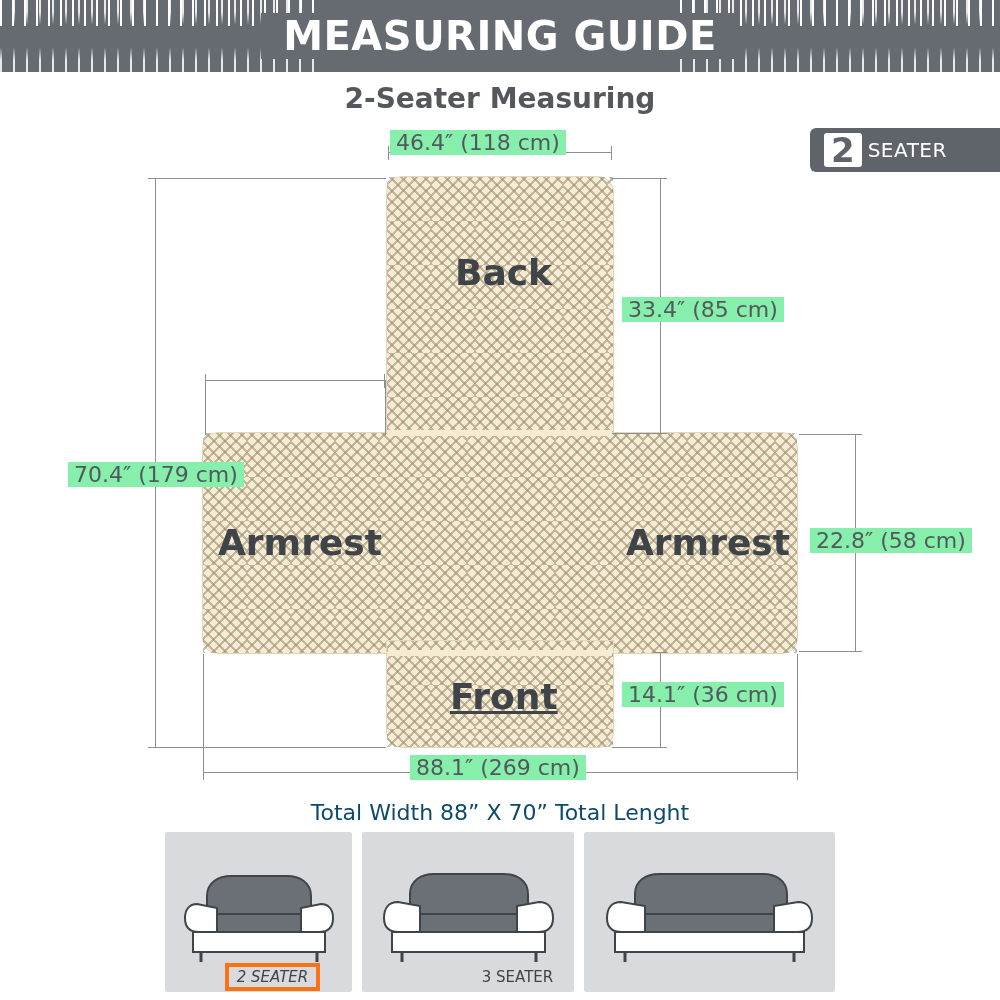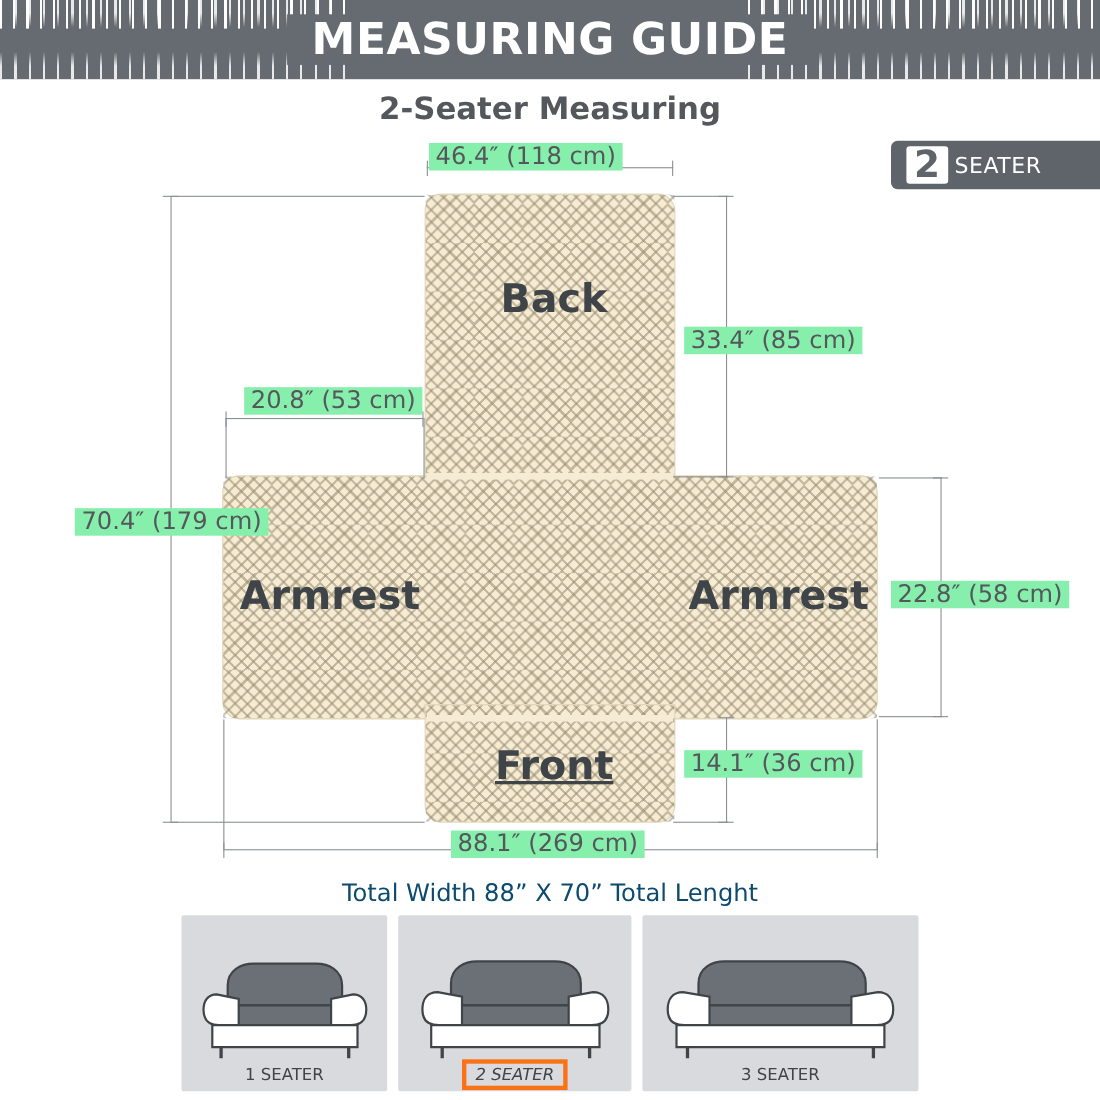--- a/index.html
+++ b/index.html
@@ -191,21 +191,20 @@
   <div class="cap cap-h" style="left:653px;top:433px;"></div>
   <div class="dim-line dim-h" style="left:612px;top:178px;width:50px;"></div>
   <div class="dim-line dim-h" style="left:612px;top:433px;width:50px;"></div>
   <div class="dim-text" style="left:622px;top:297px;">33.4″ (85 cm)</div>
 
   <div class="dim-line dim-h" style="left:205px;top:380px;width:180px;"></div>
   <div class="cap cap-v" style="left:205px;top:374px;"></div>
   <div class="cap cap-v" style="left:384px;top:374px;"></div>
   <div class="dim-line dim-v" style="left:205px;top:380px;height:55px;"></div>
   <div class="dim-line dim-v" style="left:385px;top:380px;height:55px;"></div>
-  <div class="dim-text" style="left:222px;top:352px;">20.8″ (53 cm)</div>
 
   <div class="dim-line dim-v" style="left:855px;top:434px;height:218px;"></div>
   <div class="cap cap-h" style="left:848px;top:434px;"></div>
   <div class="cap cap-h" style="left:848px;top:651px;"></div>
   <div class="dim-line dim-h" style="left:799px;top:434px;width:57px;"></div>
   <div class="dim-line dim-h" style="left:799px;top:651px;width:57px;"></div>
   <div class="dim-text" style="left:810px;top:528px;">22.8″ (58 cm)</div>
 
   <div class="dim-line dim-v" style="left:660px;top:652px;height:96px;"></div>
   <div class="cap cap-h" style="left:653px;top:652px;"></div>
@@ -260,22 +259,19 @@
       <path d="M40 62 L188 62 L188 82 L40 82 Z" fill="#6b7076" stroke="#3f4448" stroke-width="2"></path>
       <path d="M24 50 C14 50 10 57 10 66 C10 76 16 80 25 80 L48 80 L48 54 Z" fill="#ffffff" stroke="#3f4448" stroke-width="2"></path>
       <path d="M201 50 C211 50 215 57 215 66 C215 76 209 80 200 80 L177 80 L177 54 Z" fill="#ffffff" stroke="#3f4448" stroke-width="2"></path>
       <path d="M18 80 L207 80 L207 100 L18 100 Z" fill="#ffffff" stroke="#3f4448" stroke-width="2"></path>
       <path d="M28 100 L28 110 M197 100 L197 110" stroke="#3f4448" stroke-width="3"></path>
     </svg>
   </div>
 </div>
 
 <div class="thumbs-labels">
-  <div class="tl one">
-      <span>1 SEATER</span>
-    </div>
   <div class="tl two">
       <span>2 SEATER</span>
     </div>
   <div class="tl three">
       <span>3 SEATER</span>
     </div>
 </div>
 
 </body></html>

